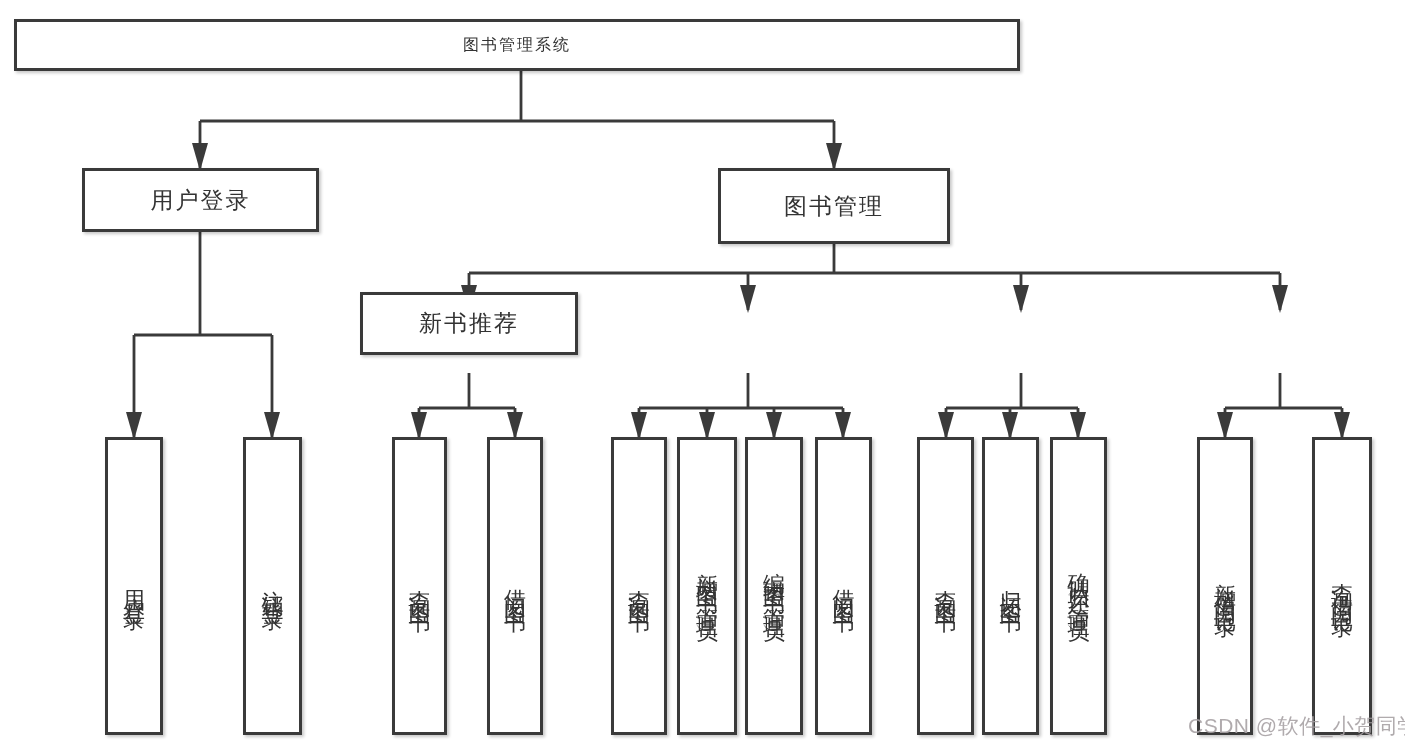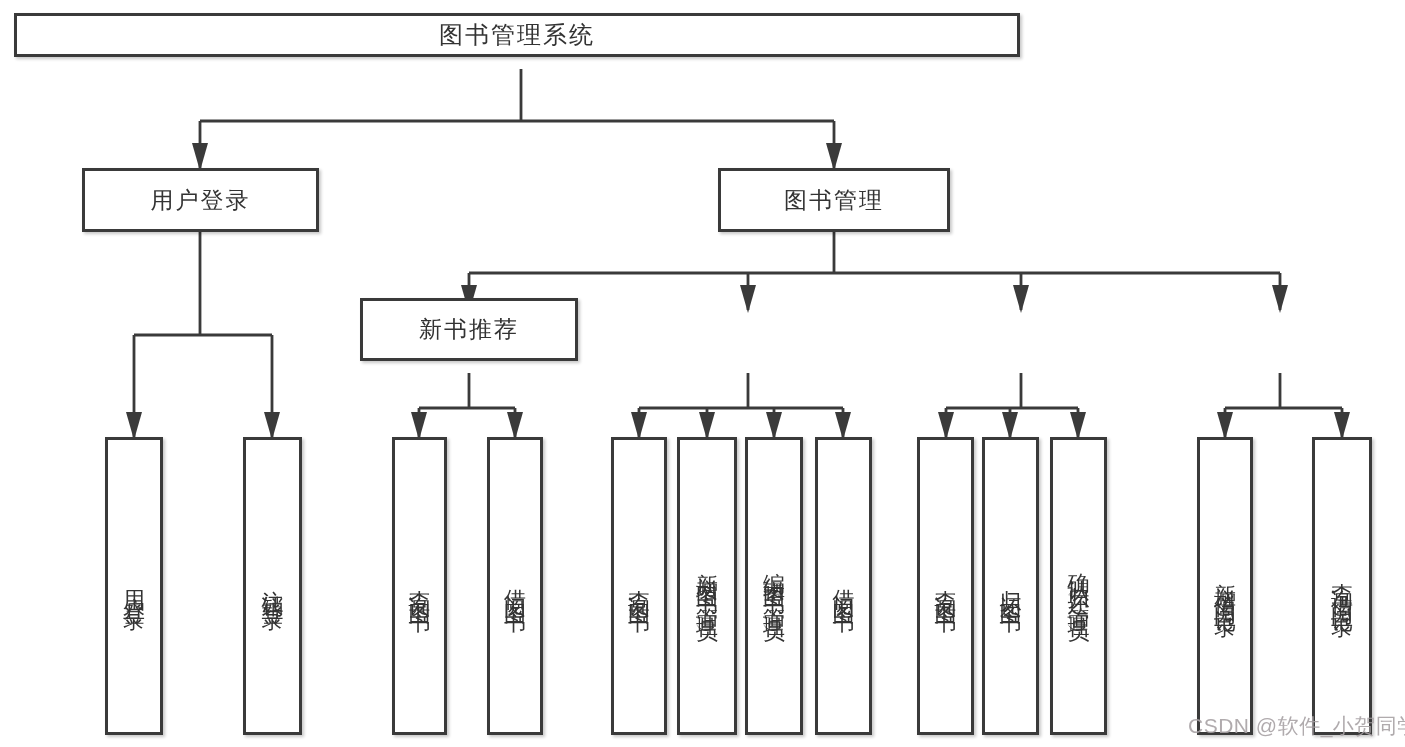--- a/index.html
+++ b/index.html
@@ -7,24 +7,24 @@
     position:relative;width:1405px;height:747px;background:#ffffff;overflow:hidden;
     font-family:"Liberation Sans","DejaVu Sans",sans-serif;color:#333333;
   }
   .connectors{position:absolute;left:0;top:0;width:1405px;height:747px;z-index:1;}
   .node{
     position:absolute;box-sizing:border-box;background:#ffffff;
     border:3px solid #3a3a3a;box-shadow:2px 2px 3px rgba(0,0,0,0.22);
     display:flex;align-items:center;justify-content:center;z-index:2;
   }
   .hnode{font-size:23px;letter-spacing:2px;white-space:nowrap;}
-  .root{left:14px;top:13px;width:1006px;height:44px;font-size:24px;}
+  .root{left:14px;top:19px;width:1006px;height:52px;font-size:16px;}
   .l1-user{left:82px;top:168px;width:237px;height:64px;}
-  .l1-book{left:718px;top:168px;width:232px;height:64px;}
-  .grp{top:298px;height:63px;}
+  .l1-book{left:718px;top:168px;width:232px;height:76px;}
+  .grp{top:292px;height:63px;}
   .g-new{left:360px;width:218px;}
   .g-borrow{left:637px;width:222px;}
   .g-current{left:913px;width:217px;}
   .g-record{left:1170px;width:220px;}
   .leaf{
     top:437px;height:298px;
     writing-mode:vertical-rl;text-orientation:mixed;
     font-size:22px;letter-spacing:7px;line-height:1;
   }
   .watermark{

